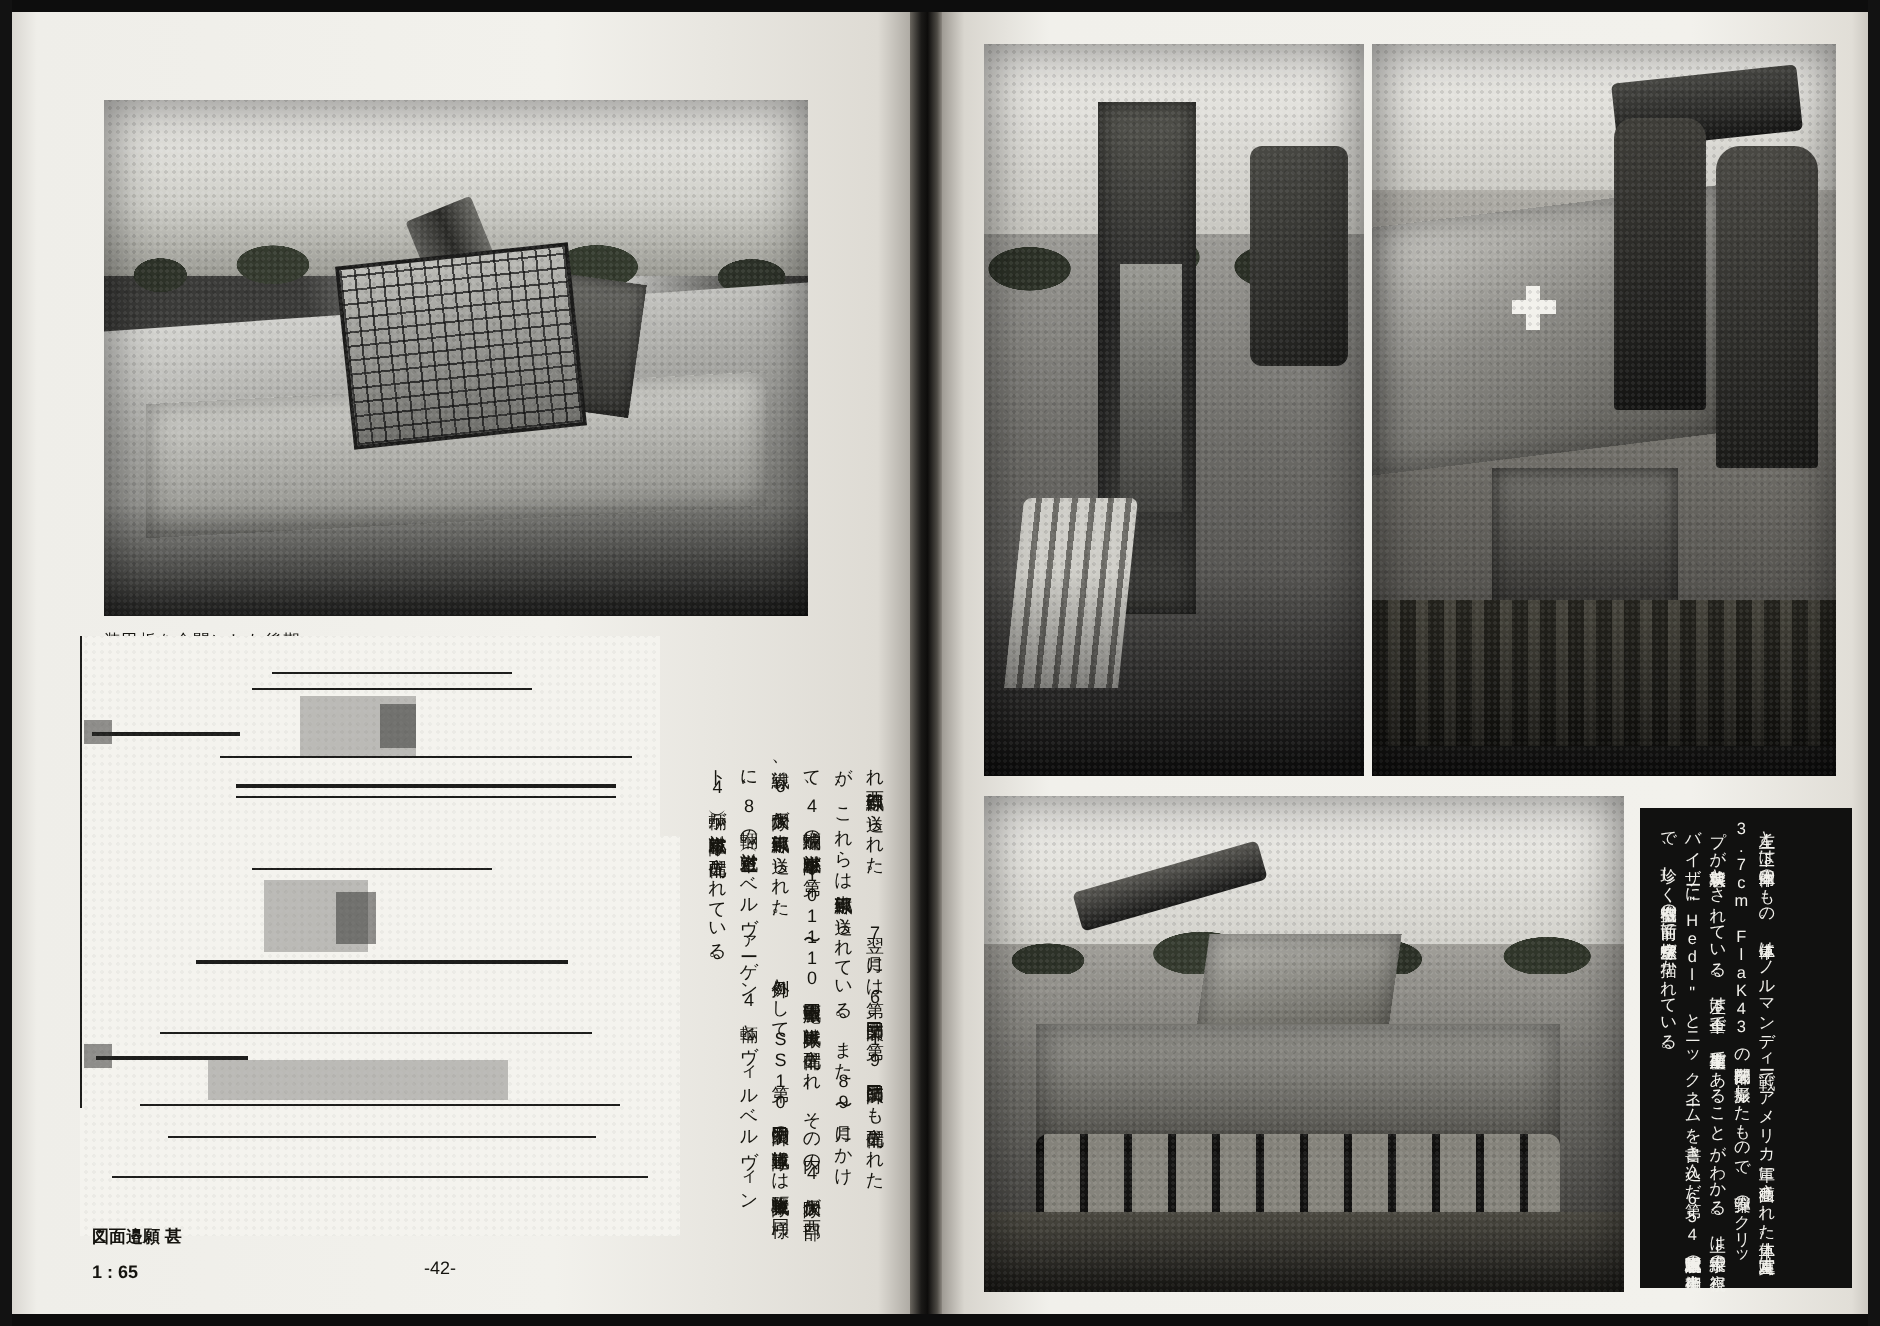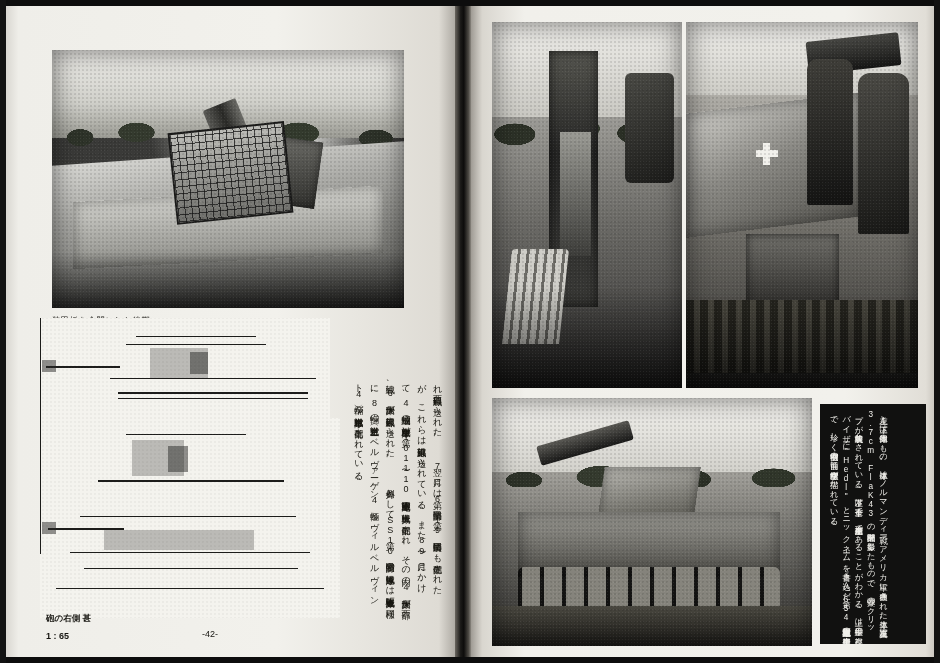--- a/index.html
+++ b/index.html
@@ -146,21 +146,21 @@
     border-radius:6px;}
   #p4 .grass{position:absolute;left:0;bottom:0;width:100%;height:16%;
     background:linear-gradient(0deg,#1b1a17,#4a4840);}
 
   
   .cap{position:absolute;color:#15140f;font-size:8.3px;line-height:1.45;
     letter-spacing:.2px;text-align:justify;}
   .body{position:absolute;color:#16150f;font-size:9px;line-height:1.75;letter-spacing:.3px;}
   .scale{position:absolute;left:46px;bottom:22px;color:#15140f;font-size:9px;font-weight:bold;}
   .scalelbl{position:absolute;left:46px;bottom:38px;color:#15140f;font-size:8.5px;font-weight:bold;}
-  .folio{position:absolute;left:202px;bottom:24px;color:#15140f;font-size:9px;}
+  .folio{position:absolute;left:212px;bottom:24px;color:#15140f;font-size:9px;}
   .darkcap{position:absolute;right:14px;top:404px;width:106px;height:240px;
     background:#111110;color:#f2f1ec;padding:6px 7px;box-sizing:border-box;
     font-size:8.2px;line-height:1.5;}
   .rt{writing-mode:vertical-rl;text-orientation:upright;}
 </style>
 </head>
 <body>
 
 <div class="book">
   <div class="page left"></div>
@@ -216,21 +216,21 @@
     <div class="dl dthin" style="left:16px;top:170px;width:268px;"></div>
     <div class="grain" style="opacity:.35"></div>
   </div>
 
   <div class="body" style="left:350px;top:378px;width:92px;">
     <div class="rt" style="height:226px;">れ西部戦線に送られた。
 　翌7月には第6装甲師団、第19装甲師団にも配備されたが、これらは東部戦線に送られている。また8〜9月にかけて、4輛編成の対空戦車小隊が第101〜110戦車旅団麾下の戦車大隊に配備され、その内の4個大隊が西部戦線、6個大隊が東部戦線に送られた。
 　例外としてSS第10装甲師団の戦車連隊には駆逐戦車大隊と同様に、8輛の対空戦車（メーベルヴァーゲン4輛とヴィルベルヴィント4輛）が対空戦車小隊に配備されている。</div>
   </div>
 
-  <div class="scalelbl">砲の右側 甚</div>
+  <div class="scalelbl">図面邉願 甚</div>
   <div class="scale">1 : 65</div>
   <div class="folio">-42-</div>
 
   <div class="photo" id="p2">
     <div class="sky"></div>
     <div class="hedge"></div>
     <div class="mount"></div>
     <div class="breech"></div>
     <div class="shells"></div>
     <div class="arm"></div>

